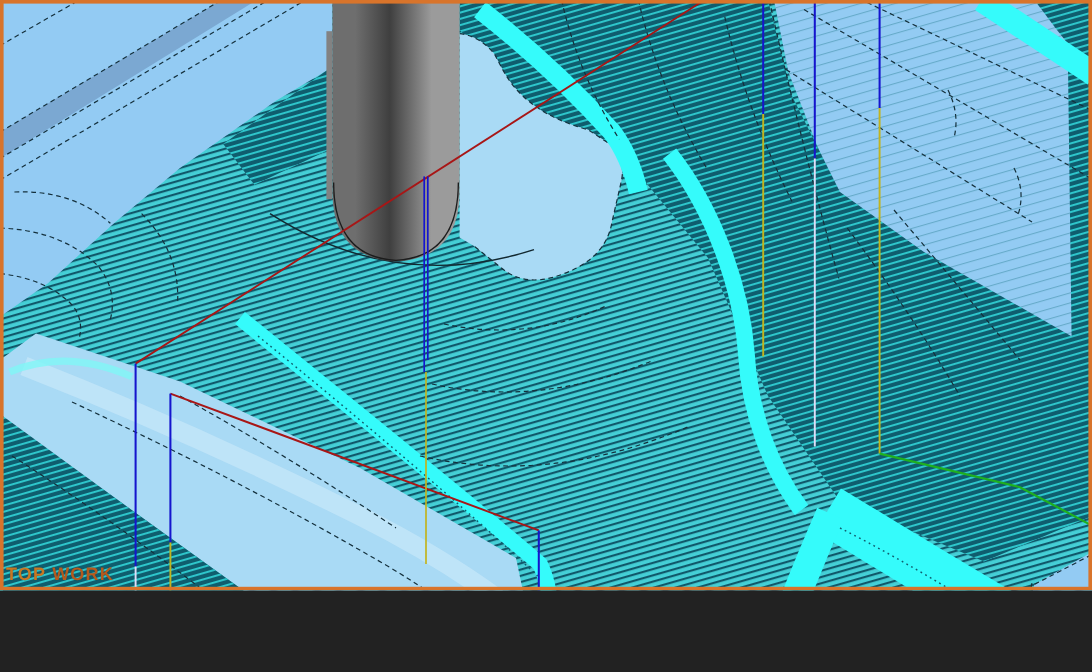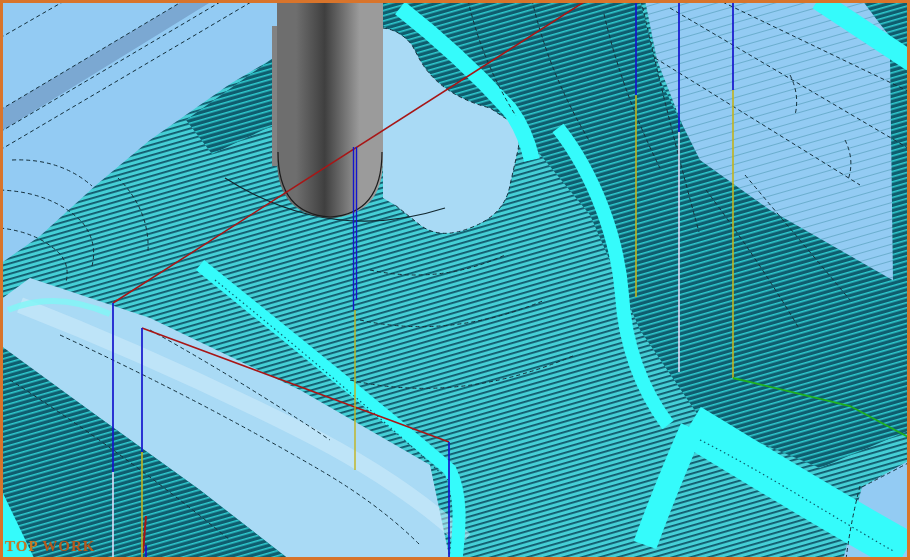--- a/index.html
+++ b/index.html
@@ -1,21 +1,21 @@
 <!DOCTYPE html>
 <html style="--viewport-border: #D8742B; --label-view-color: #C87722; --label-cs-color: #B55A1E; --surface-flat: #93CBF3; --surface-floor: #A9DAF5; --floor-sheen: #D3EEFC; --groove-blue: #7BA8D2; --hatch-mid-bg: #45CFD6; --hatch-mid-line: #10586A; --hatch-dark-bg: #0F5D6E; --hatch-dark-line: #2FC9CE; --faint-plane-line: #2E8396; --ridge-cyan: #35FBFB; --ridge-edge: #7FF6F6; --contour-line: #14303C; --silhouette-line: #122830; --tool-light: #9B9B9B; --tool-mid: #6E6E6E; --tool-dark: #3F3F3F; --tool-outline: #1C1C1C; --tool-holder-edge: #828282; --line-red: #A81616; --line-blue: #1515CD; --line-yellow: #C2B31D; --line-white: #DEDEF8; --line-green: #1FAF1F;"><head>
 <meta charset="utf-8">
 <style>
   html,body{margin:0;padding:0;background:#222;}
   .viewport{
     position:relative;
-    width:910px;height:560px;
+    width:910px;height:492px;
     overflow:hidden;
     background:var(--surface-flat,#93CBF3);
-    font-family:Liberation Serif, serif;
+    font-family:Liberation Sans, sans-serif;
   }
   .viewport svg{position:absolute;left:0;top:0;}
   .frame{
     position:absolute;inset:0;
     border:3px solid var(--viewport-border,#D8742B);
     pointer-events:none;z-index:50;
   }
   .view-label{
     position:absolute;left:5px;bottom:5px;z-index:40;
     font-size:15px;font-weight:bold;letter-spacing:1px;

